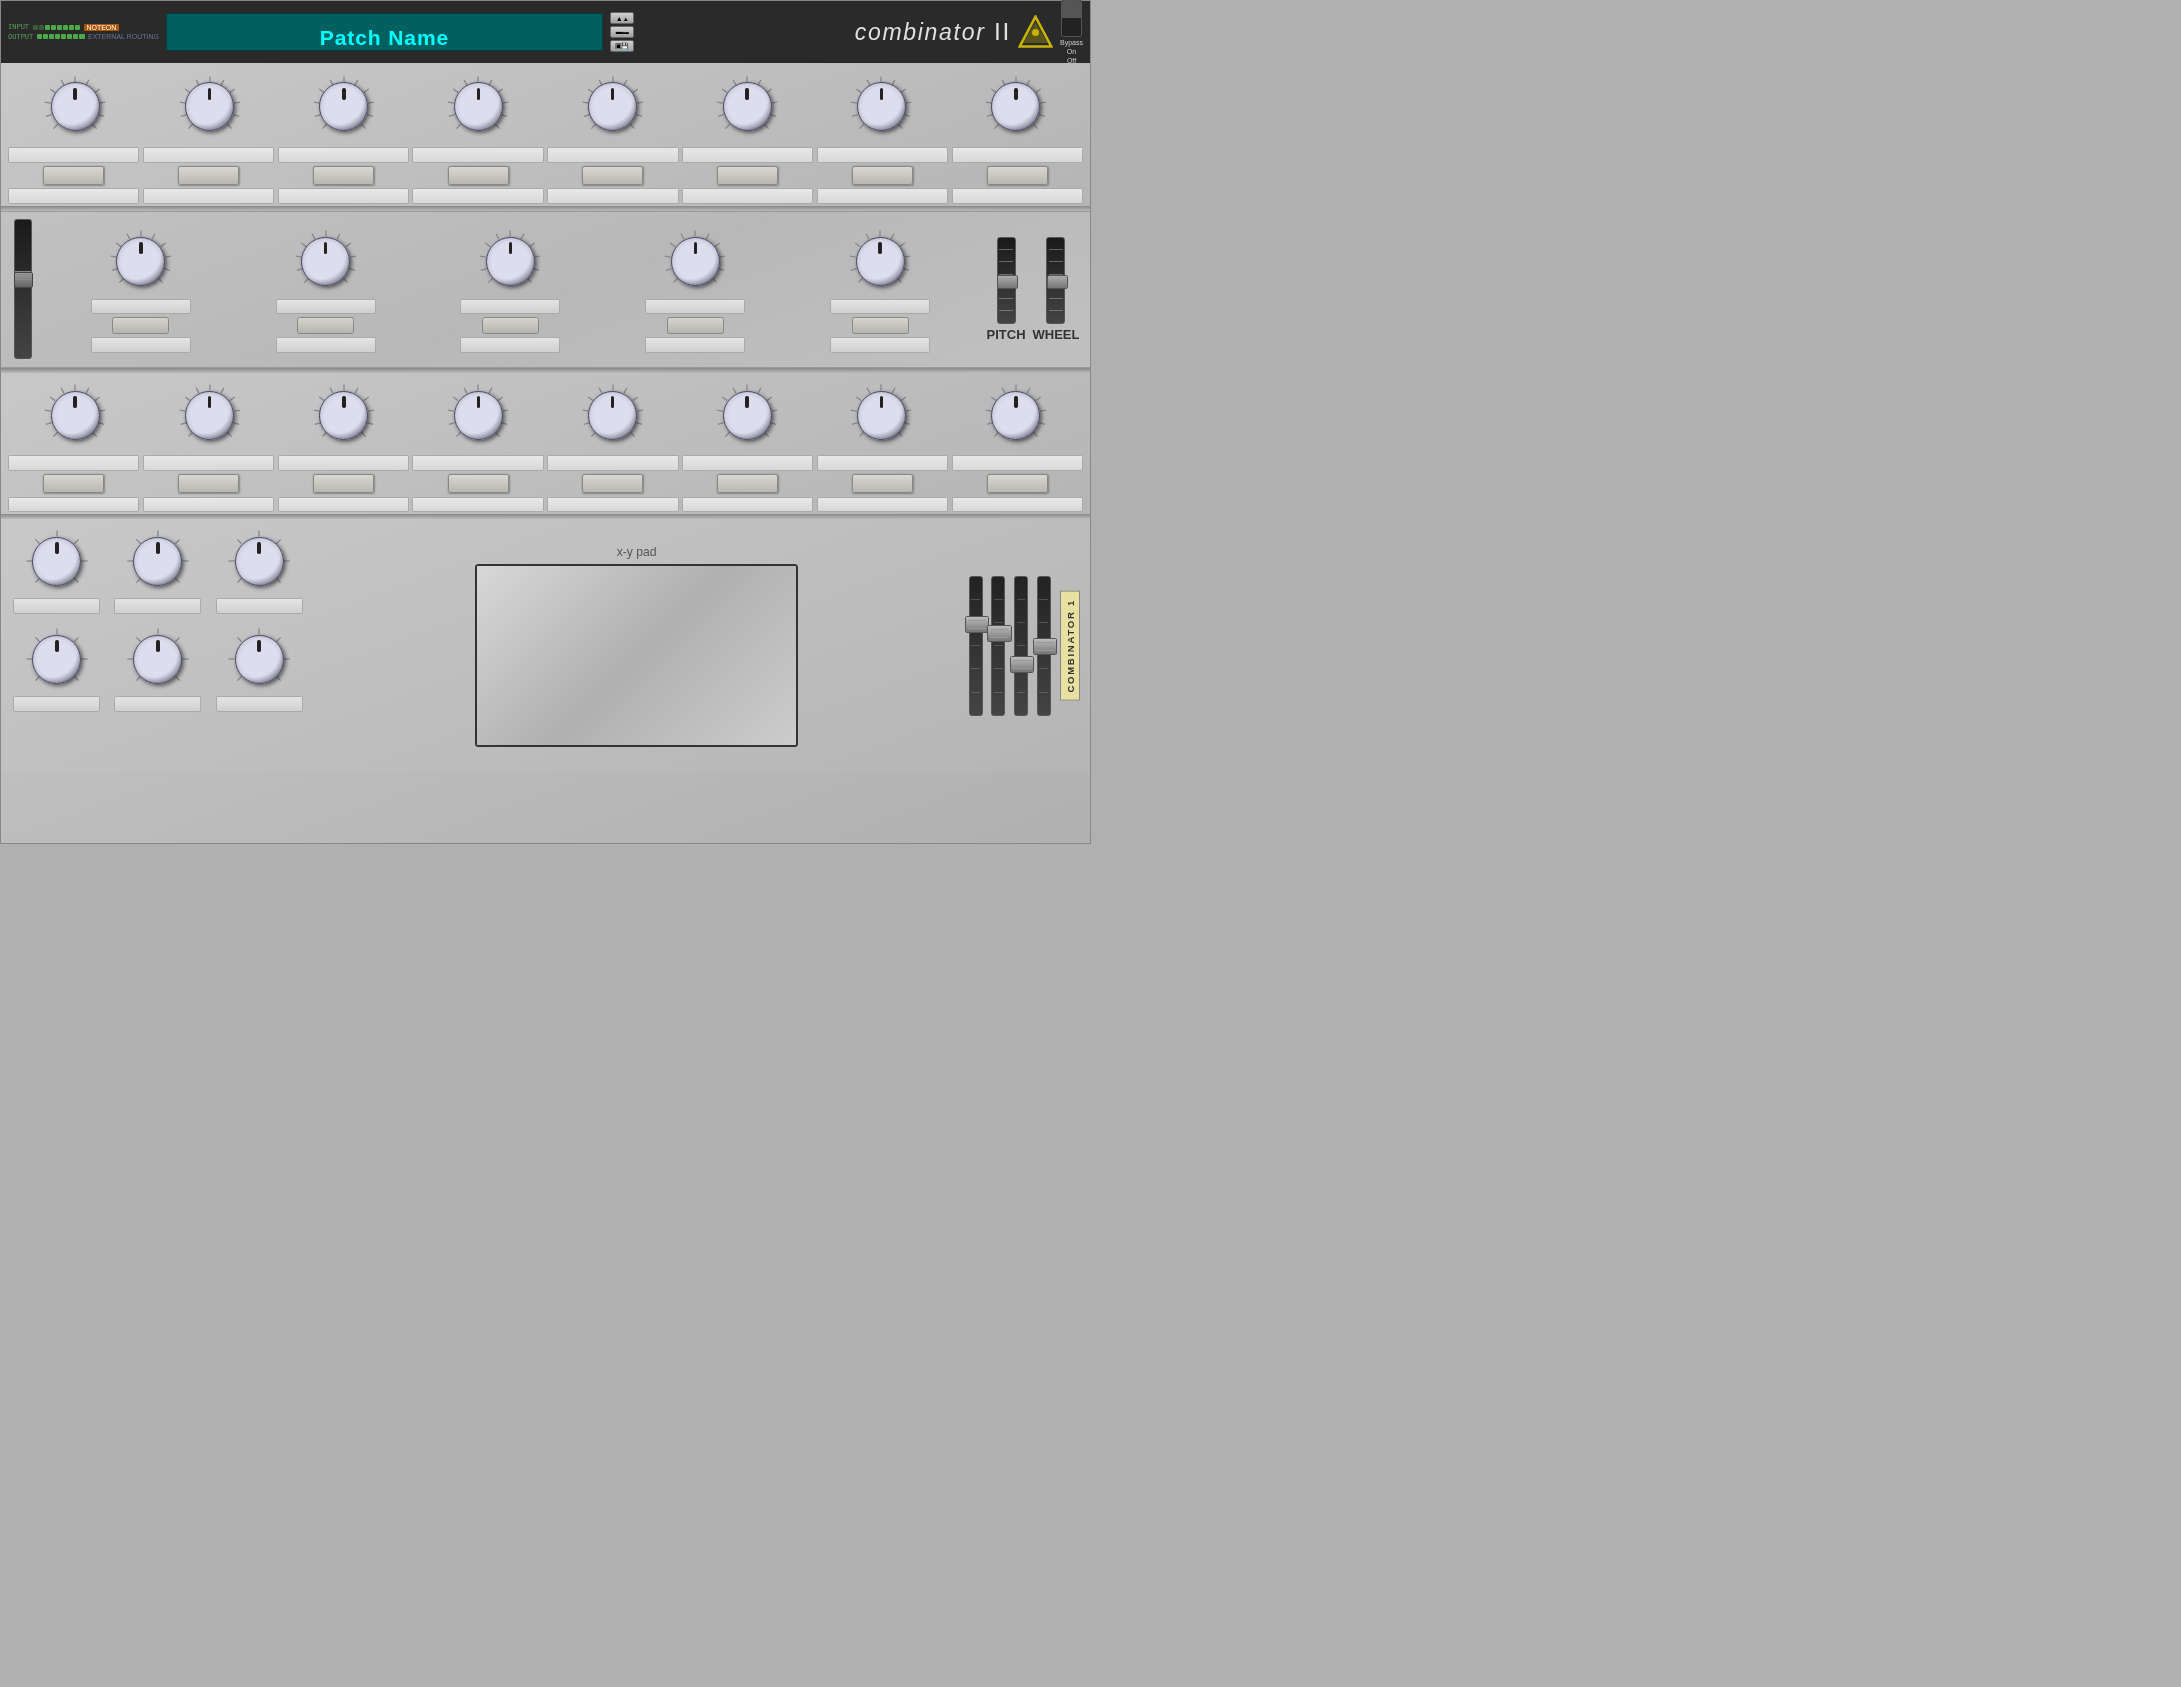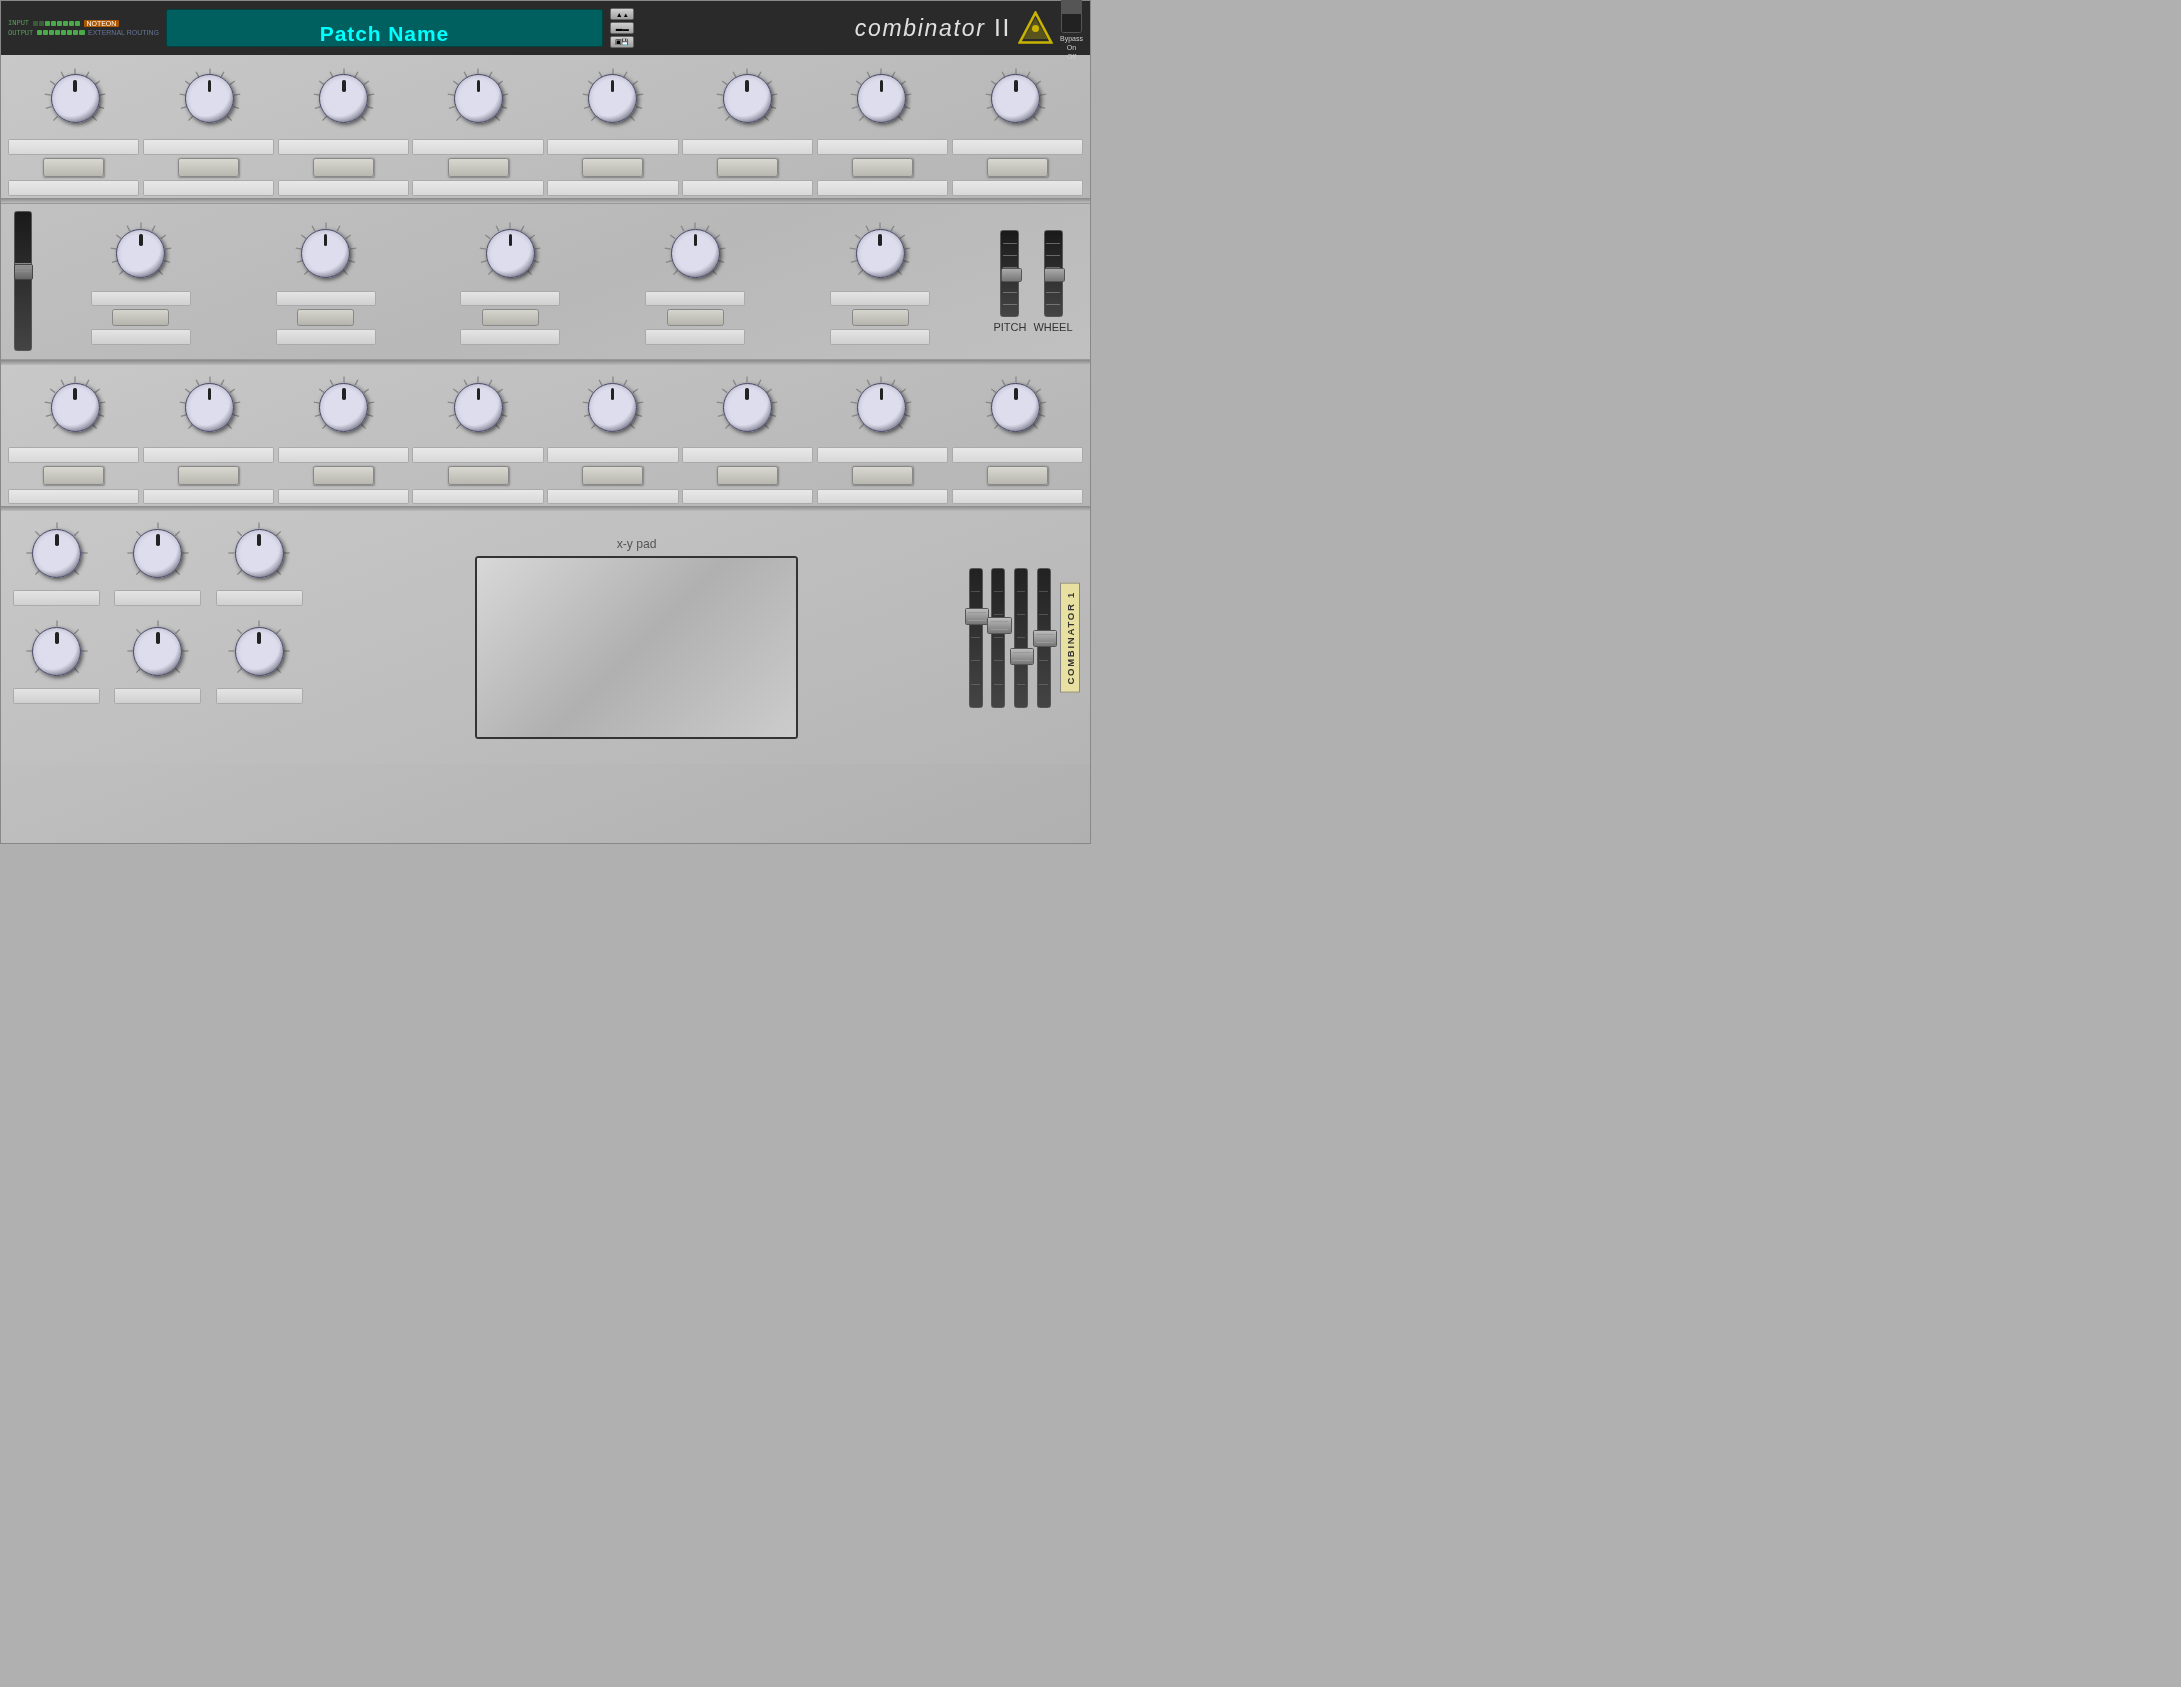--- a/index.html
+++ b/index.html
@@ -16,21 +16,21 @@
       height: 844px;
       background: linear-gradient(160deg, #c8c8c8 0%, #b8b8b8 40%, #c0c0c0 60%, #b0b0b0 100%);
       position: relative;
       border: 1.7px solid #888;
     }
 
     
     .header {
       display: flex;
       align-items: center;
-      height: 54px;
+      height: 62px;
       background: #2a2a2a;
       padding: 11px 7px;
       gap: 7px;
     }
 
     .io-section {
       display: flex;
       flex-direction: column;
       gap: 1.7px;
       font-size: 7.9px;
@@ -237,23 +237,23 @@
       background: linear-gradient(180deg, #aaa, #777);
       border: 0.9px solid #555;
       border-radius: 1.7px;
       position: absolute;
       left: -0.9px;
       top: 35px;
       cursor: pointer;
     }
 
     .slider-label {
-      font-size: 11px;
+      font-size: 13px;
       color: #333;
-      font-weight: normal;
+      font-weight: bold;
     }
 
     
     .left-vert-slider {
       width: 17.5px;
       height: 140px;
       background: linear-gradient(180deg, #1a1a1a, #444);
       border: 0.9px solid #555;
       border-radius: 2.6px;
       position: relative;

